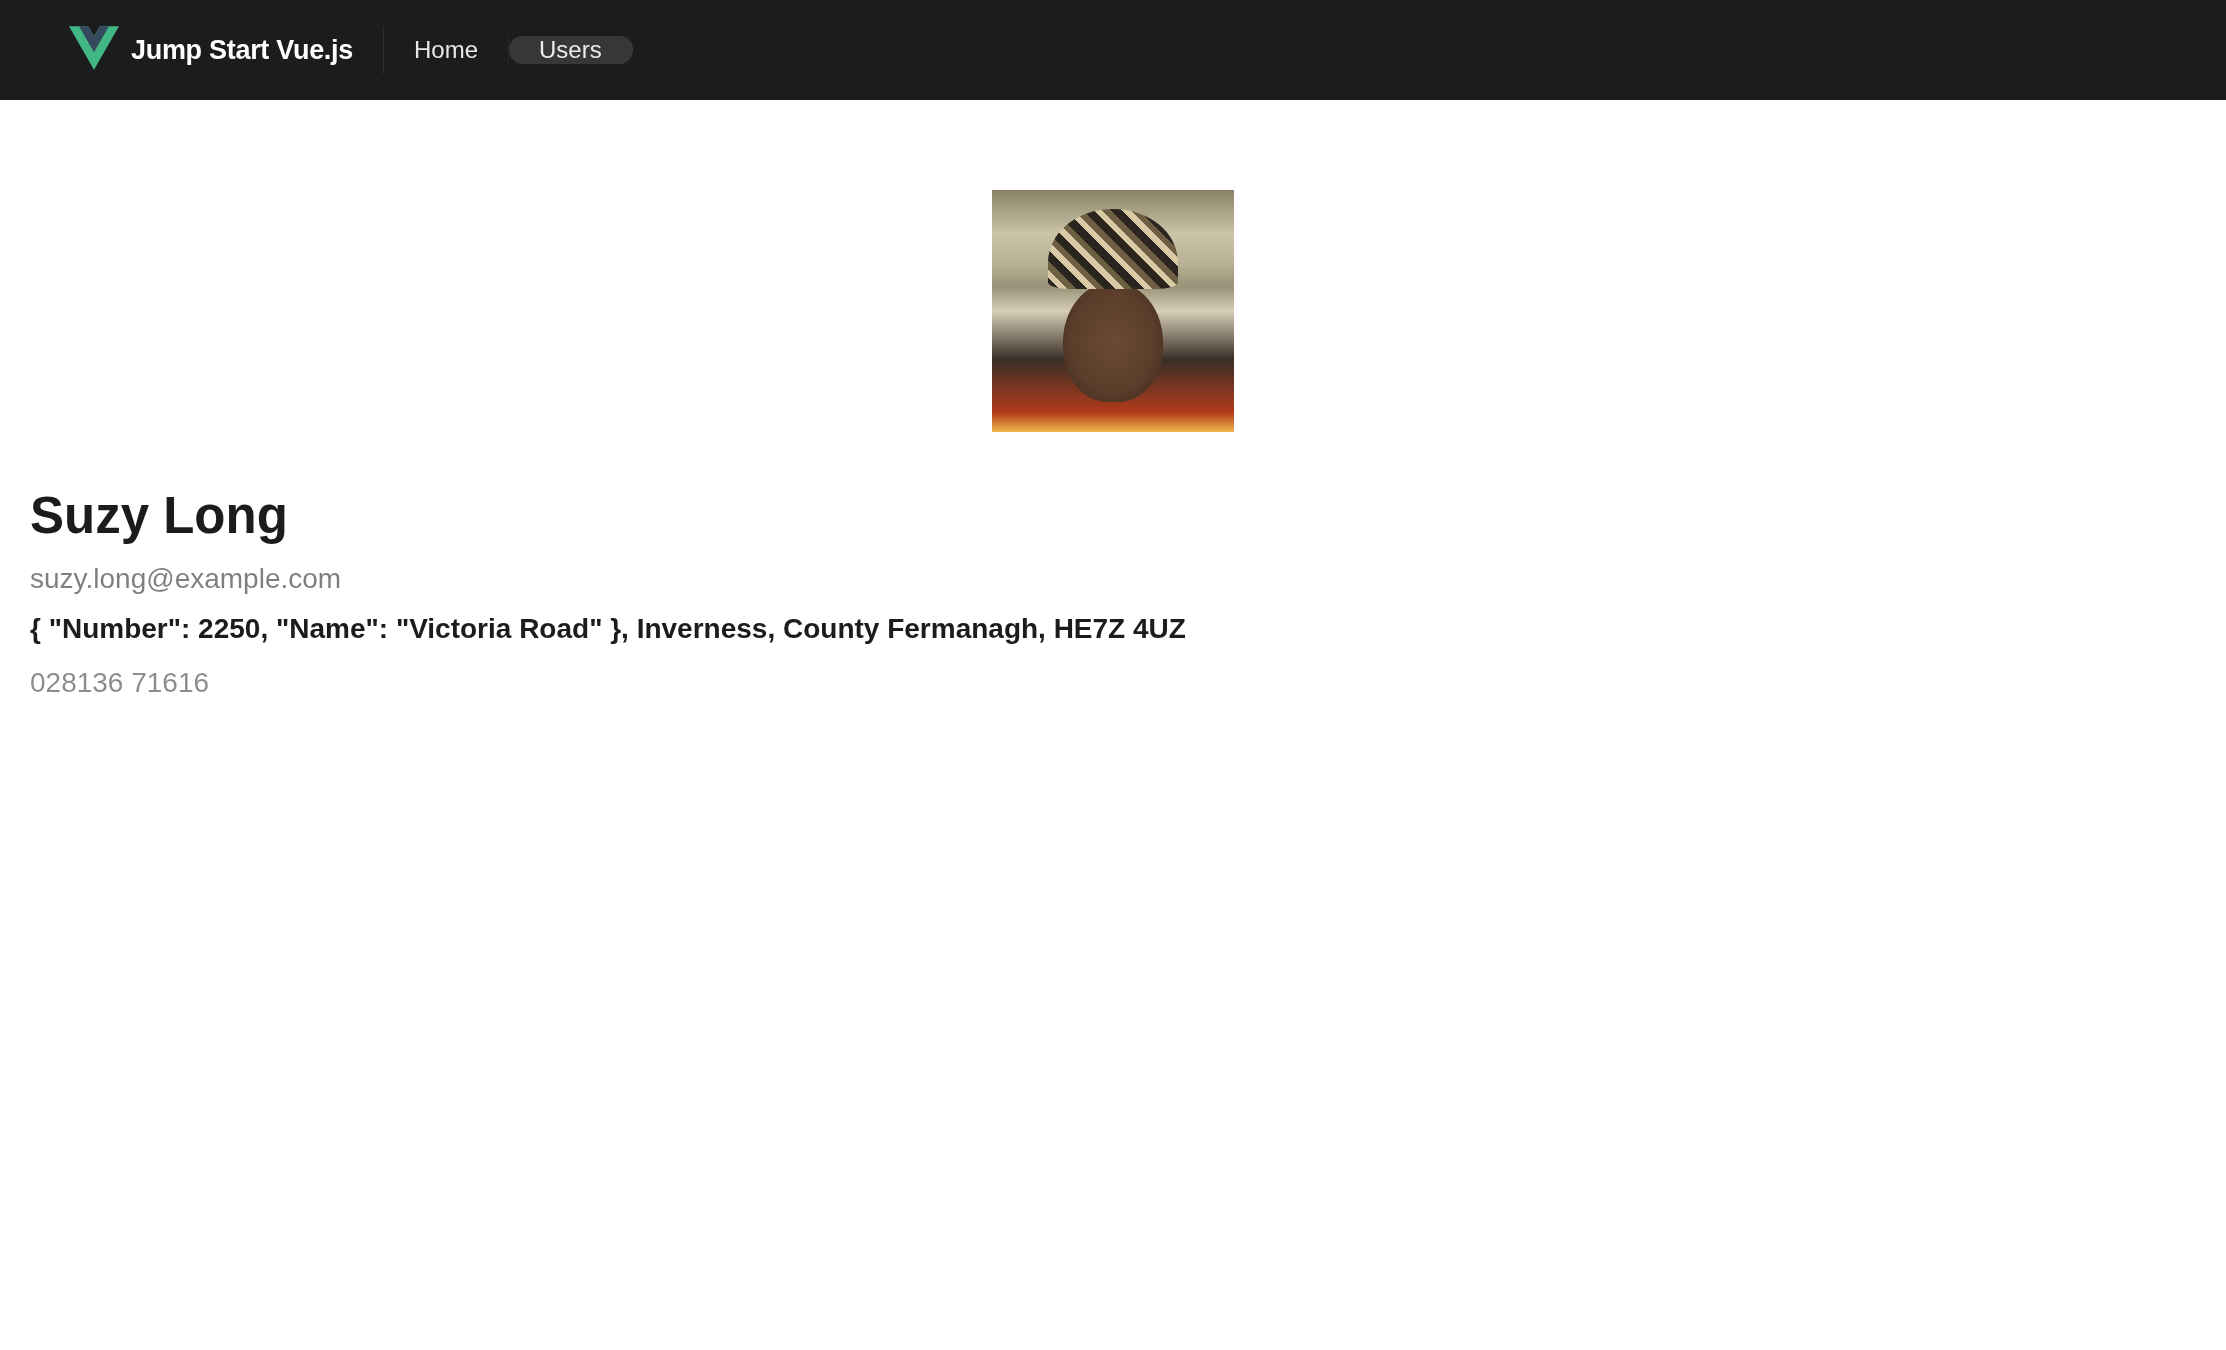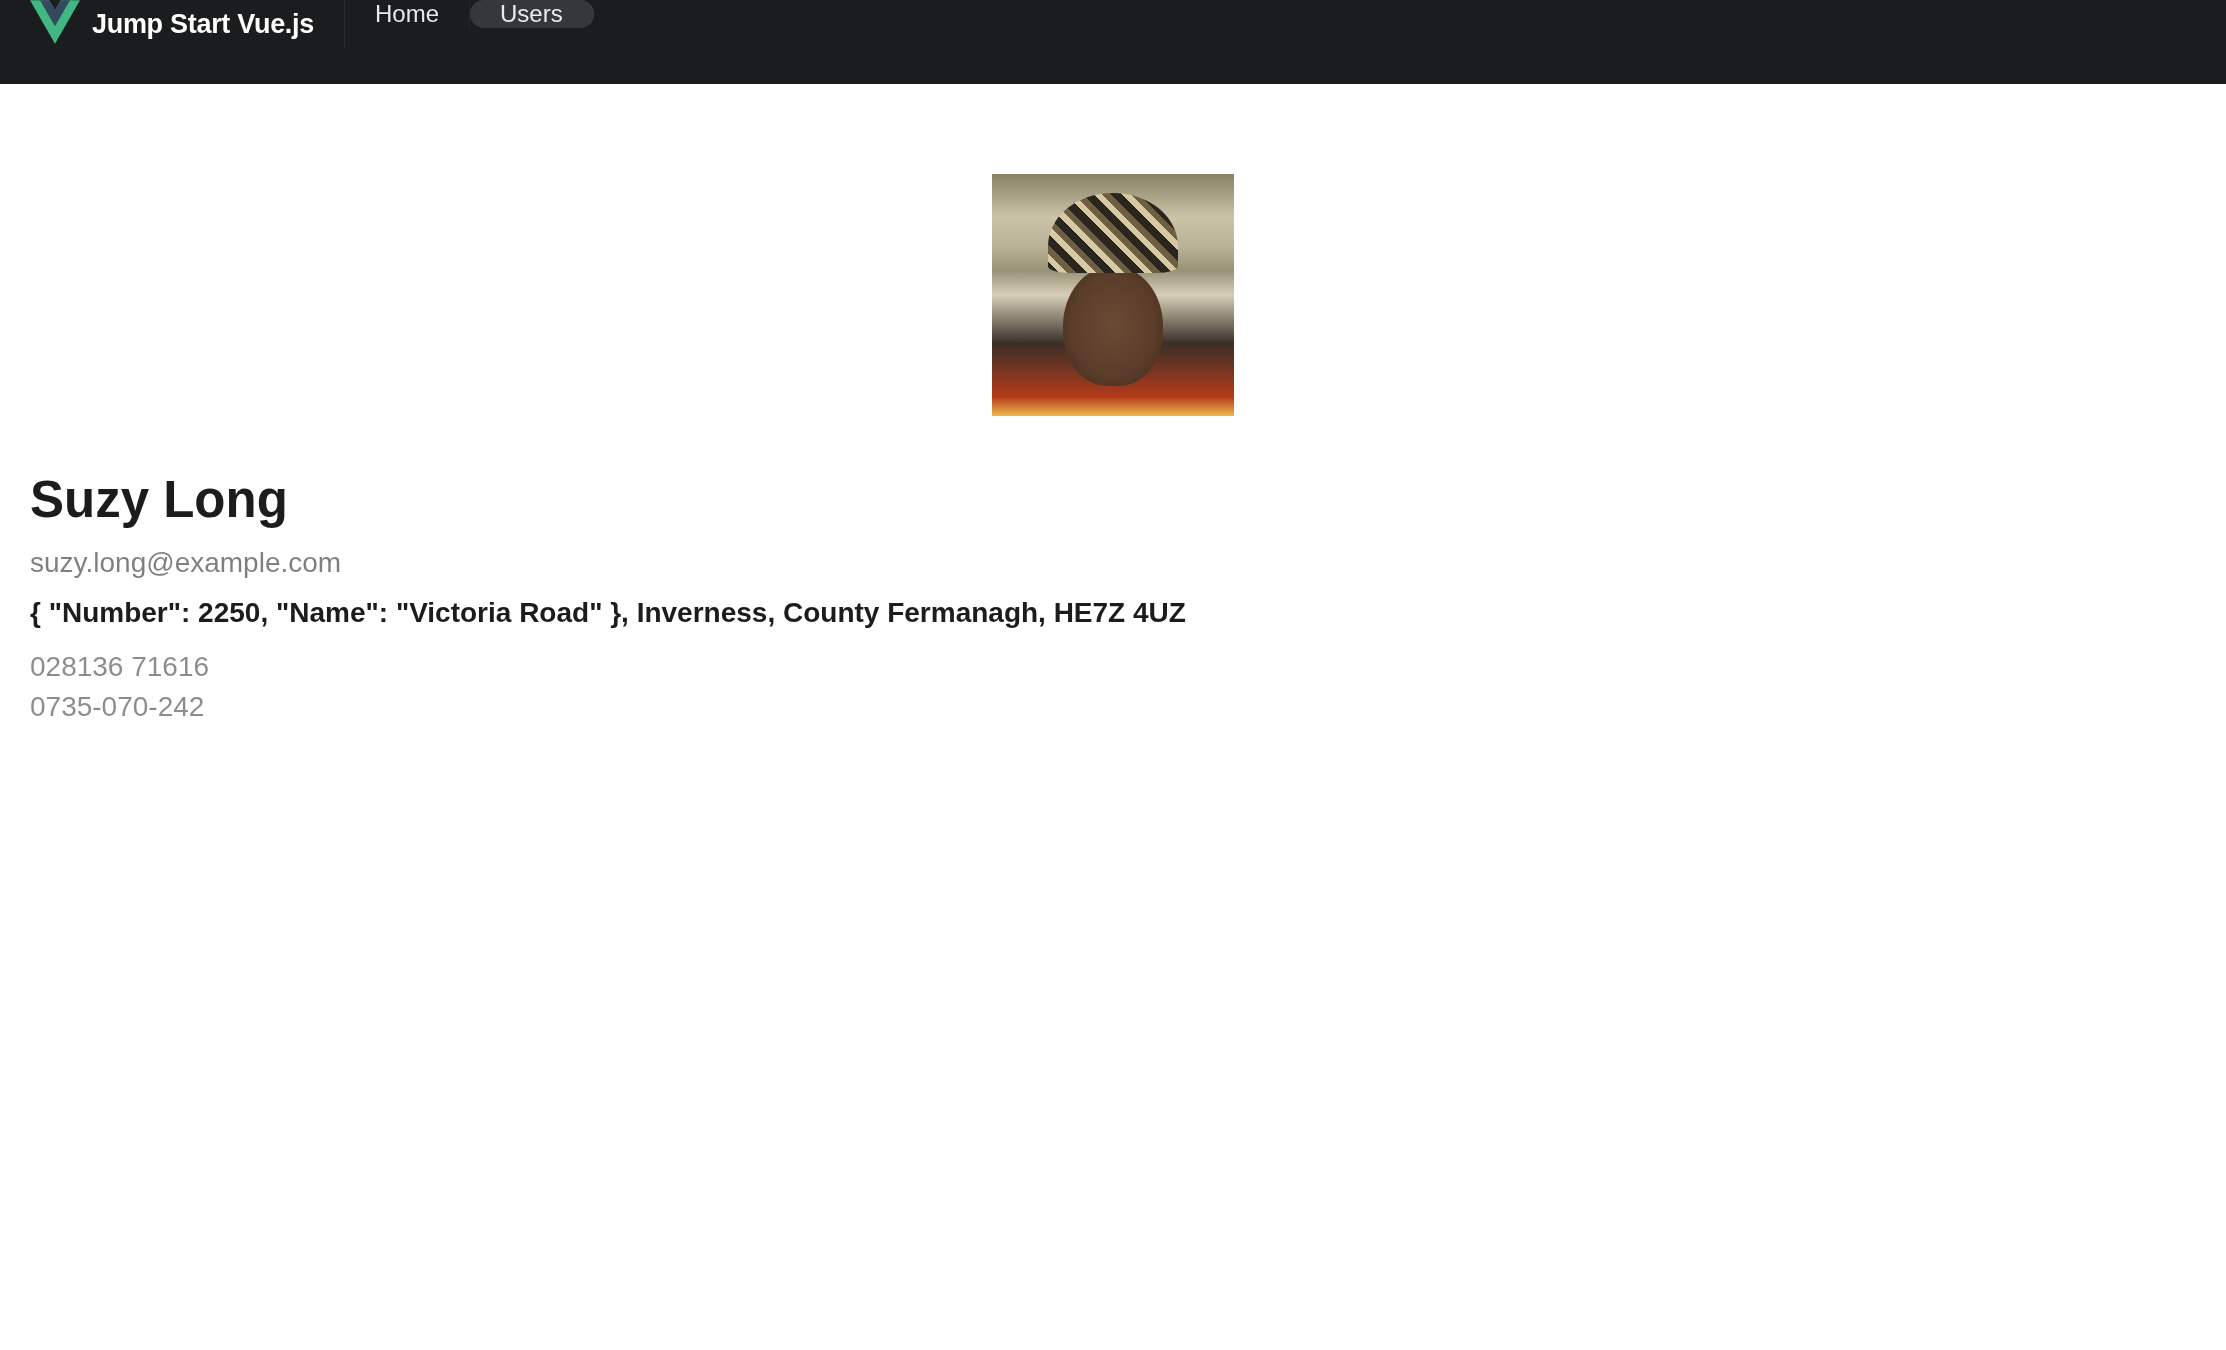--- a/index.html
+++ b/index.html
@@ -8,22 +8,23 @@
       box-sizing: border-box;
     }
     body {
       font-family: -apple-system, BlinkMacSystemFont, "Segoe UI", Helvetica, Arial, sans-serif;
       background: #ffffff;
       color: #1b1c1d;
     }
     .navbar {
       background: #1b1c1d;
       display: flex;
-      align-items: flex-start;
-      height: 84px;
+      align-items: center;
+      height: 100px;
+      padding-left: 39px;
     }
     .brand {
       display: flex;
       align-items: center;
       padding: 0 30px;
       gap: 12px;
       border-right: 1px solid rgba(255,255,255,0.08);
     }
     .vue-logo {
       width: 50px;
@@ -132,14 +133,13 @@
 </div>
 
 <div class="content">
   <div class="avatar-wrap">
     <div class="avatar"></div>
   </div>
   <h1 class="user-name">Suzy Long</h1>
   <p class="user-email">suzy.long@example.com</p>
   <p class="user-address">{ "Number": 2250, "Name": "Victoria Road" }, Inverness, County Fermanagh, HE7Z 4UZ</p>
   <p class="user-phone">028136 71616</p>
-  <p class="user-phone">0735-070-242</p>
 </div>
 
 </body></html>

